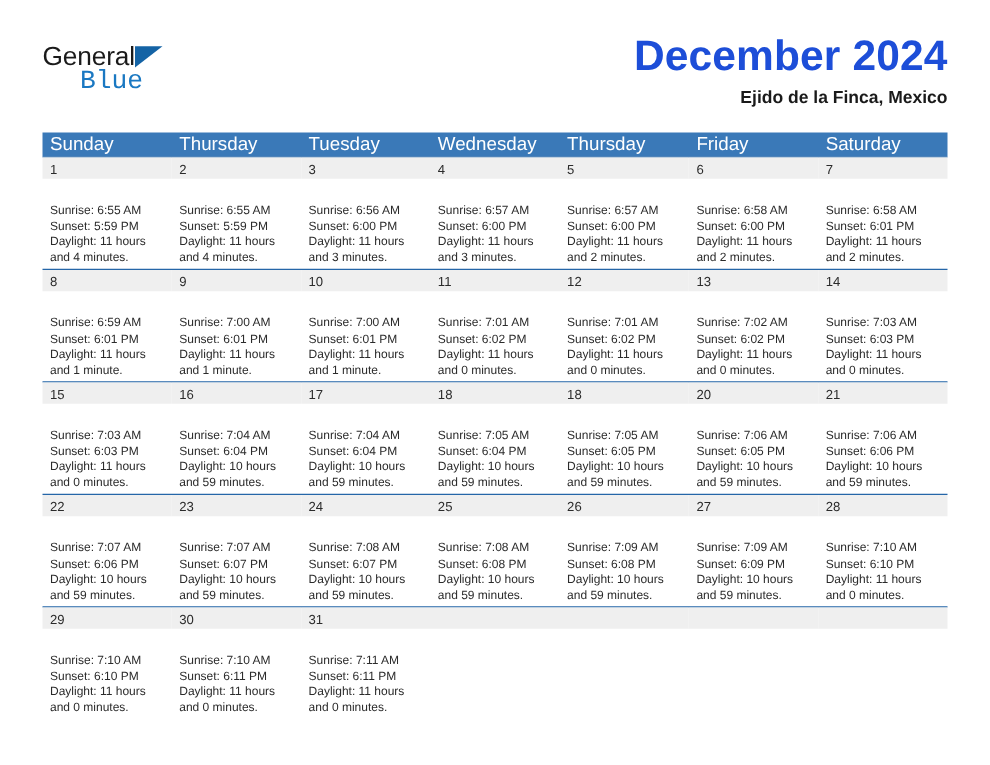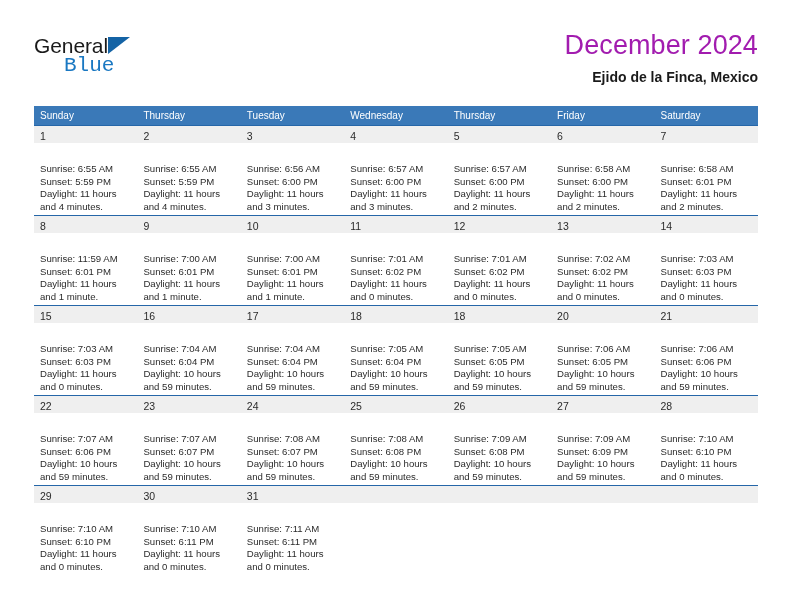--- a/index.html
+++ b/index.html
@@ -61,24 +61,24 @@
     font-family: Liberation Mono, monospace;
   }
 
   .title-block {
     position: absolute;
     right: 0;
     top: 0;
     text-align: right;
   }
   .cal-title {
-    font-size: 27px;
+    font-size: 34px;
     line-height: 34px;
-    color: #a21caf;
-    font-weight: normal;
+    color: #1d4ed8;
+    font-weight: bold;
     letter-spacing: 0.1px;
   }
   .cal-subtitle {
     font-size: 14px;
     line-height: 20px;
     color: #1a1a1a;
     margin-top: 5px;
     font-weight: bold;
   }
 
@@ -91,21 +91,21 @@
   }
   .weekdays {
     display: flex;
     width: 100%;
     background: #3a79b8;
     height: 19px;
   }
   .weekday {
     flex: 1 1 0;
     color: #ffffff;
-    font-size: 10px;
+    font-size: 15px;
     line-height: 19px;
     padding-left: 6px;
     white-space: nowrap;
     overflow: hidden;
   }
 
   .week {
     display: flex;
     width: 100%;
     border-top: 1.6px solid #2566a8;
@@ -233,21 +233,21 @@
             <div class="day-line">Daylight: 11 hours</div>
             <div class="day-line">and 2 minutes.</div>
           </div>
         </div>
     </div>
 
     <div class="week">
       <div class="day">
           <div class="day-band"><span class="day-num">8</span></div>
           <div class="day-body">
-            <div class="day-line">Sunrise: 11:59 AM</div>
+            <div class="day-line">Sunrise: 6:59 AM</div>
             <div class="day-line">Sunset: 6:01 PM</div>
             <div class="day-line">Daylight: 11 hours</div>
             <div class="day-line">and 1 minute.</div>
           </div>
         </div>
       <div class="day">
           <div class="day-band"><span class="day-num">9</span></div>
           <div class="day-body">
             <div class="day-line">Sunrise: 7:00 AM</div>
             <div class="day-line">Sunset: 6:01 PM</div>

